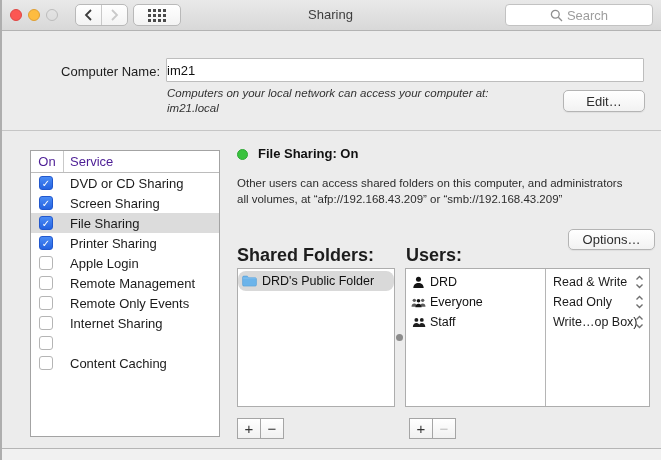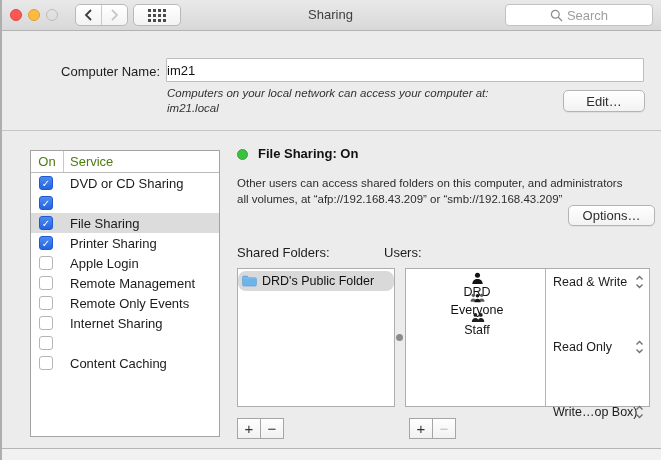--- a/index.html
+++ b/index.html
@@ -43,59 +43,59 @@
               border:1px solid #b4b4b4; border-radius:5px; font-size:13px; color:#2d2d2d;
               display:flex; align-items:center; justify-content:center; font-family:inherit;
               box-shadow:0 1px 1px rgba(0,0,0,0.06); }
   .edit-btn { left:563px; top:90px; width:82px; height:22px; }
   .sep1 { position:absolute; left:0; top:130px; width:661px; height:1px; background:#c6c6c6; }
 
   
   .services-list { position:absolute; left:30px; top:150px; width:190px; height:287px; box-sizing:border-box;
                    background:#ffffff; border:1px solid #a3a3a3; }
   .svc-header { height:21px; display:flex; align-items:center; border-bottom:1px solid #bcbcbc;
-                font-size:13px; color:#4d7c0f; }
+                font-size:13px; color:#4c1d95; }
   .svc-col-on { width:33px; text-align:center; border-right:1px solid #c9c9c9; height:100%;
                 display:flex; align-items:center; justify-content:center; box-sizing:border-box; }
   .svc-col-service { padding-left:6px; }
   .svc-row { height:20px; display:flex; align-items:center; }
   .svc-row.selected { background:#dcdcdc; }
   .cb { width:14px; height:14px; margin-left:8px; box-sizing:border-box; border-radius:3px;
         background:#ffffff; border:1px solid #b5b5b5; display:flex; align-items:center; justify-content:center;
         font-size:10px; font-weight:bold; color:#ffffff; }
   .cb.checked { background:linear-gradient(#4a8bf5,#2563e0); border:1px solid #2258cd; }
   .svc-label { margin-left:17px; font-size:13px; color:#1b1b1b; white-space:nowrap; }
 
   
   .status-dot { position:absolute; left:237px; top:149px; width:11px; height:11px; border-radius:50%;
                 background:#3ac23e; border:1px solid #2fa835; box-sizing:border-box; }
   .status-title { position:absolute; left:258px; top:146px; font-size:13px; font-weight:bold; color:#111; }
   .status-desc { position:absolute; left:237px; top:175px; font-size:11.5px; line-height:16px; color:#2c2c2c; }
-  .options-btn { left:568px; top:205px; width:87px; height:21px; }
-  .pane-label { position:absolute; font-size:13px; color:#1d1d1d; }
+  .options-btn { left:568px; top:229px; width:87px; height:21px; }
+  .pane-label { position:absolute; font-size:18px; color:#1d1d1d;font-weight:bold; }
   .sf-label { left:237px; top:245px; }
-  .users-label { left:384px; top:245px; }
+  .users-label { left:406px; top:245px; }
 
   .listbox { position:absolute; top:268px; height:139px; box-sizing:border-box;
              background:#ffffff; border:1px solid #adadad; }
   .sf-list { left:237px; width:158px; }
   .users-list { left:405px; width:245px; }
   .sf-row { height:20px; display:flex; align-items:center; margin-top:2px;border-radius:8px; }
   .sf-row.selected { background:#d9d9d9; }
   .sf-row .icon { margin-left:4px; display:flex; }
   .sf-name { margin-left:5px; font-size:12.5px; color:#111; white-space:nowrap; }
 
   .users-names { position:absolute; left:0; top:0; width:139px; height:100%; }
   .users-perms { position:absolute; left:139px; top:0; width:104px; height:100%;
                  border-left:1px solid #b5b5b5; box-sizing:border-box; }
-  .user-row { height:20px; display:flex; align-items:center;flex-direction:column; }
+  .user-row { height:20px; display:flex; align-items:center; }
   .users-names .user-row:first-child, .users-perms .perm-row:first-child { margin-top:3px; }
   .user-row .icon { width:17px; margin-left:4px; display:flex; justify-content:center; }
   .user-name { margin-left:3px; font-size:12.5px; color:#111; white-space:nowrap; }
-  .perm-row { height:20px; display:flex; align-items:center; position:relative;margin-top:45px; }
+  .perm-row { height:20px; display:flex; align-items:center; position:relative; }
   .perm-text { margin-left:7px; font-size:12.5px; color:#1c1c1c; white-space:nowrap; }
   .perm-chev { position:absolute; right:5px; top:3px; display:flex; }
 
   .splitter-dot { position:absolute; left:396px; top:334px; width:7px; height:7px; border-radius:50%;
                   background:#8b8b8b; }
 
   .pm-seg { position:absolute; top:418px; height:21px; display:flex;
             background:linear-gradient(#ffffff,#f1f1f1); border:1px solid #a5a5a5; box-sizing:border-box; }
   .sf-pm { left:237px; } .users-pm { left:409px; }
   .pm-btn { width:22px; display:flex; align-items:center; justify-content:center;
@@ -169,20 +169,21 @@
       <span class="svc-col-on">On</span>
       <span class="svc-col-service">Service</span>
     </div>
     <div>
         <div class="svc-row">
           <span class="cb checked">✓</span>
           <span class="svc-label">DVD or CD Sharing</span>
         </div>
         <div class="svc-row">
           <span class="cb checked">✓</span>
+          <span class="svc-label">Screen Sharing</span>
         </div>
         <div class="svc-row selected">
           <span class="cb checked">✓</span>
           <span class="svc-label">File Sharing</span>
         </div>
         <div class="svc-row">
           <span class="cb checked">✓</span>
           <span class="svc-label">Printer Sharing</span>
         </div>
         <div class="svc-row">

